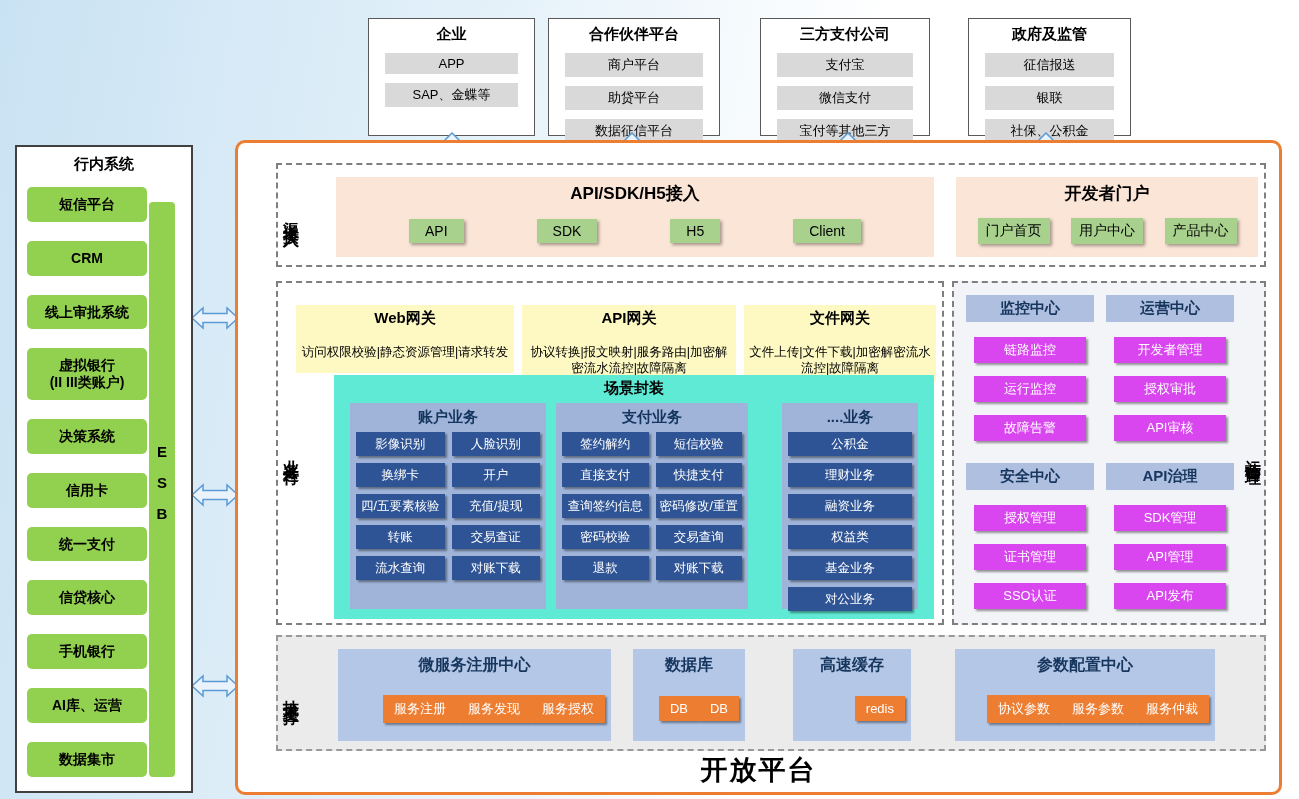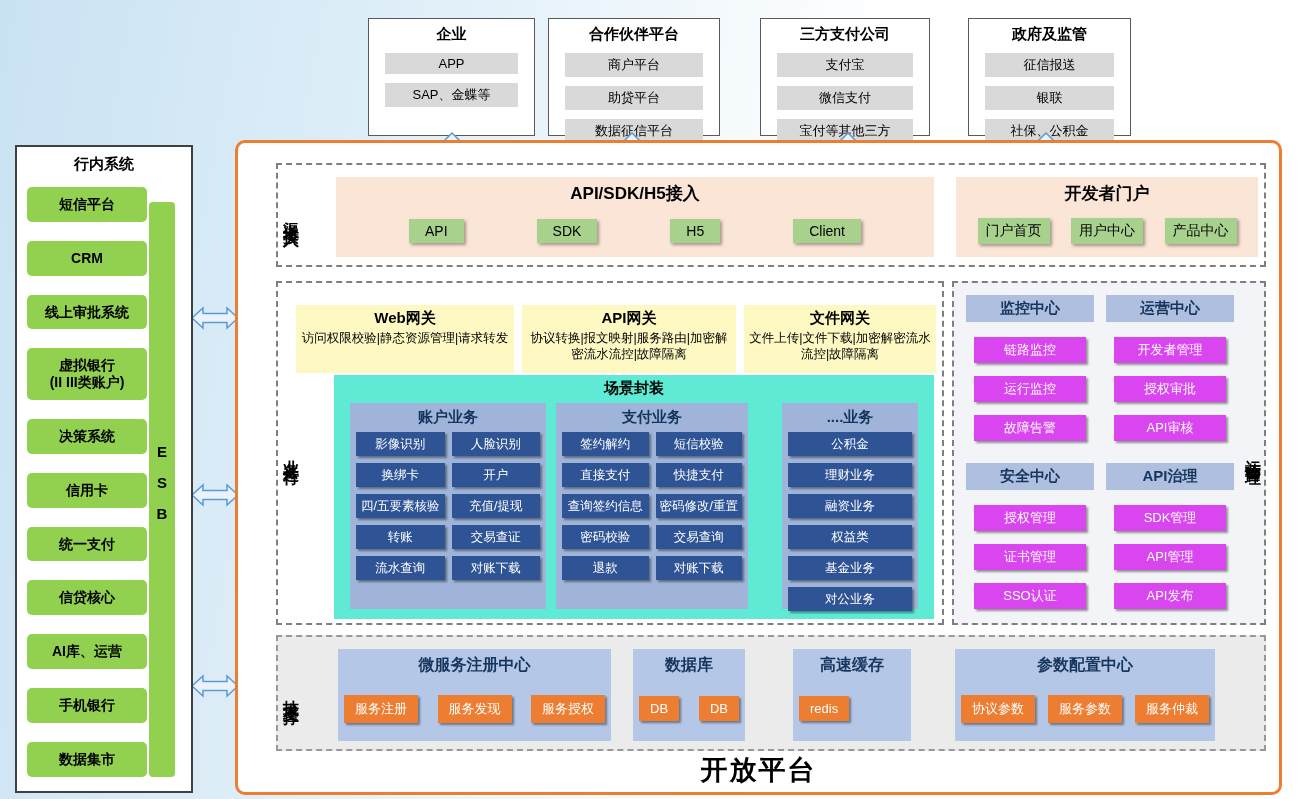--- a/index.html
+++ b/index.html
@@ -45,21 +45,21 @@
   .btn-row { display:flex; justify-content:space-evenly; align-items:center; flex:1; }
   .green-btn { background:#a9d18e; font-size:14px; padding:4px 16px;
                box-shadow:2px 2px 3px rgba(0,0,0,.35); }
 
   
   .sec-biz { position:absolute; left:38px; top:138px; width:668px; height:344px;
              border:2px dashed #7f7f7f; background:#fff; }
   .gw { position:absolute; top:22px; min-height:68px; background:#fef9c3;
         padding:4px 4px; text-align:center; }
   .gw-title { font-weight:bold; font-size:15px; }
-  .gw-desc { font-size:12.5px; line-height:1.3; margin-top:2px; }
+  .gw-desc { font-size:12.5px; line-height:1.3; margin-top:16px; }
   .scene { position:absolute; left:56px; top:92px; width:600px; height:244px; background:#5eead4; }
   .scene-title { text-align:center; font-weight:bold; font-size:15px; margin-top:4px; }
   .group { position:absolute; top:28px; height:206px; background:#9fb4d8; padding:2px 6px 8px; }
   .group-title { text-align:center; font-weight:bold; font-size:15px; color:#15355e; padding:3px 0 5px; }
   .group-grid { display:grid; grid-template-columns:1fr 1fr; gap:7px 7px; }
   .group-grid.one-col { grid-template-columns:1fr; }
   .dark-btn { background:#2e5496; color:#fff; font-size:12.5px; text-align:center;
               padding:4px 1px; min-height:24px; line-height:1.15; display:flex;
               align-items:center; justify-content:center;
               box-shadow:2px 2px 2px rgba(0,0,0,.4); }
@@ -74,21 +74,21 @@
   .center-btns { display:flex; flex-direction:column; gap:13px; margin-top:15px; align-items:center; }
   .center-btn { width:112px; background:#d946ef; color:#fff; font-size:13px;
                 text-align:center; padding:4px 0; box-shadow:2px 2px 2px rgba(0,0,0,.4); }
 
   
   .sec-tech { position:absolute; left:38px; top:492px; width:990px; height:116px;
               border:2px dashed #999; background:#ebebeb;padding-left:20px; }
   .module { position:absolute; top:12px; height:92px; background:#b4c7e7;
             display:flex; flex-direction:column; }
   .module-title { text-align:center; font-weight:bold; font-size:16px; color:#17365d; margin-top:6px; }
-  .module-btns { display:flex; justify-content:space-between; align-items:center; flex:1; padding:0 6px; }
+  .module-btns { display:flex; justify-content:flex-end; align-items:center; flex:1; padding:0 6px; }
   .orange-btn { background:#ed7d31; color:#fff; font-size:13px; padding:5px 11px;
                 box-shadow:2px 2px 2px rgba(0,0,0,.4); }
 
   .arrow { position:absolute; }
 </style>
 </head>
 <body>
 
 <div class="page">
 
@@ -144,22 +144,22 @@
     <div class="sys-list">
       <div class="sys-item">短信平台</div>
       <div class="sys-item">CRM</div>
       <div class="sys-item">线上审批系统</div>
       <div class="sys-item">虚拟银行
 (II III类账户)</div>
       <div class="sys-item">决策系统</div>
       <div class="sys-item">信用卡</div>
       <div class="sys-item">统一支付</div>
       <div class="sys-item">信贷核心</div>
+      <div class="sys-item">手机银行</div>
       <div class="sys-item">AI库、运营</div>
-      <div class="sys-item">手机银行</div>
       <div class="sys-item">数据集市</div>
     </div>
     <div class="esb-bar">ESB</div>
   </div>
 
   <div class="main">
 
     <div class="sec-channel">
       <div class="vlabel lbl-left">渠道接入</div>
       <div class="peach-box" style="left:58px;width:598px">

